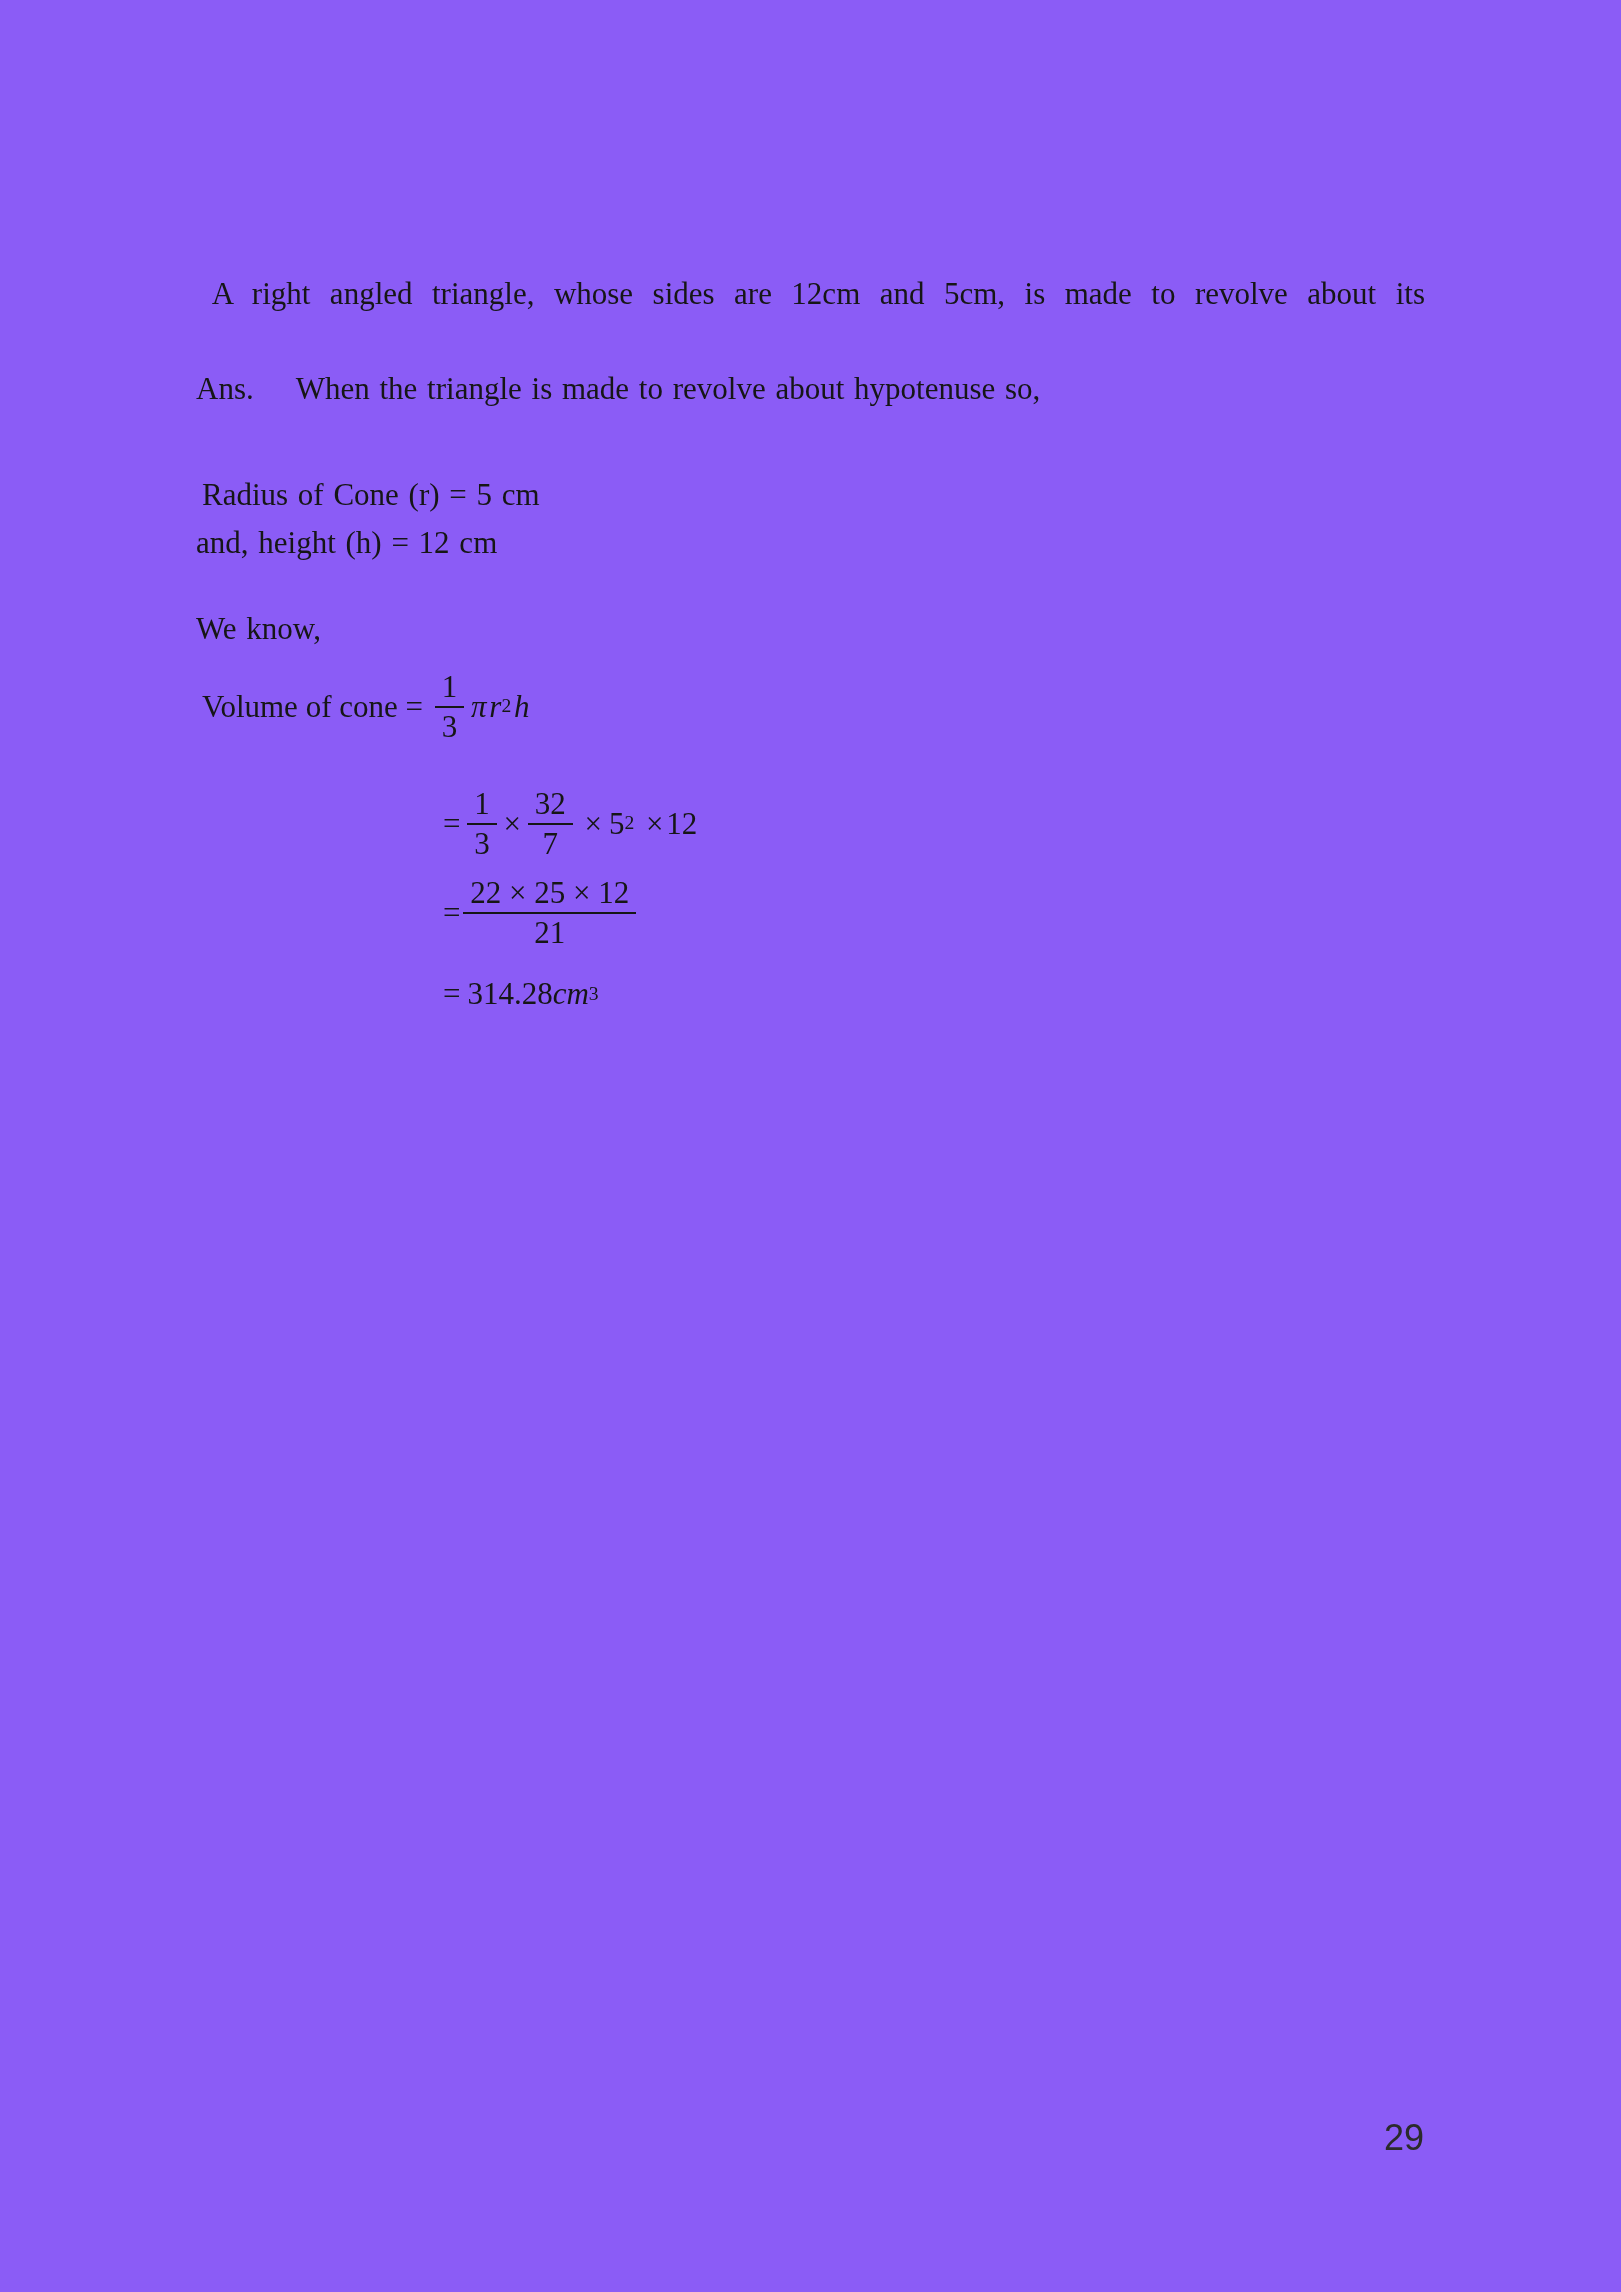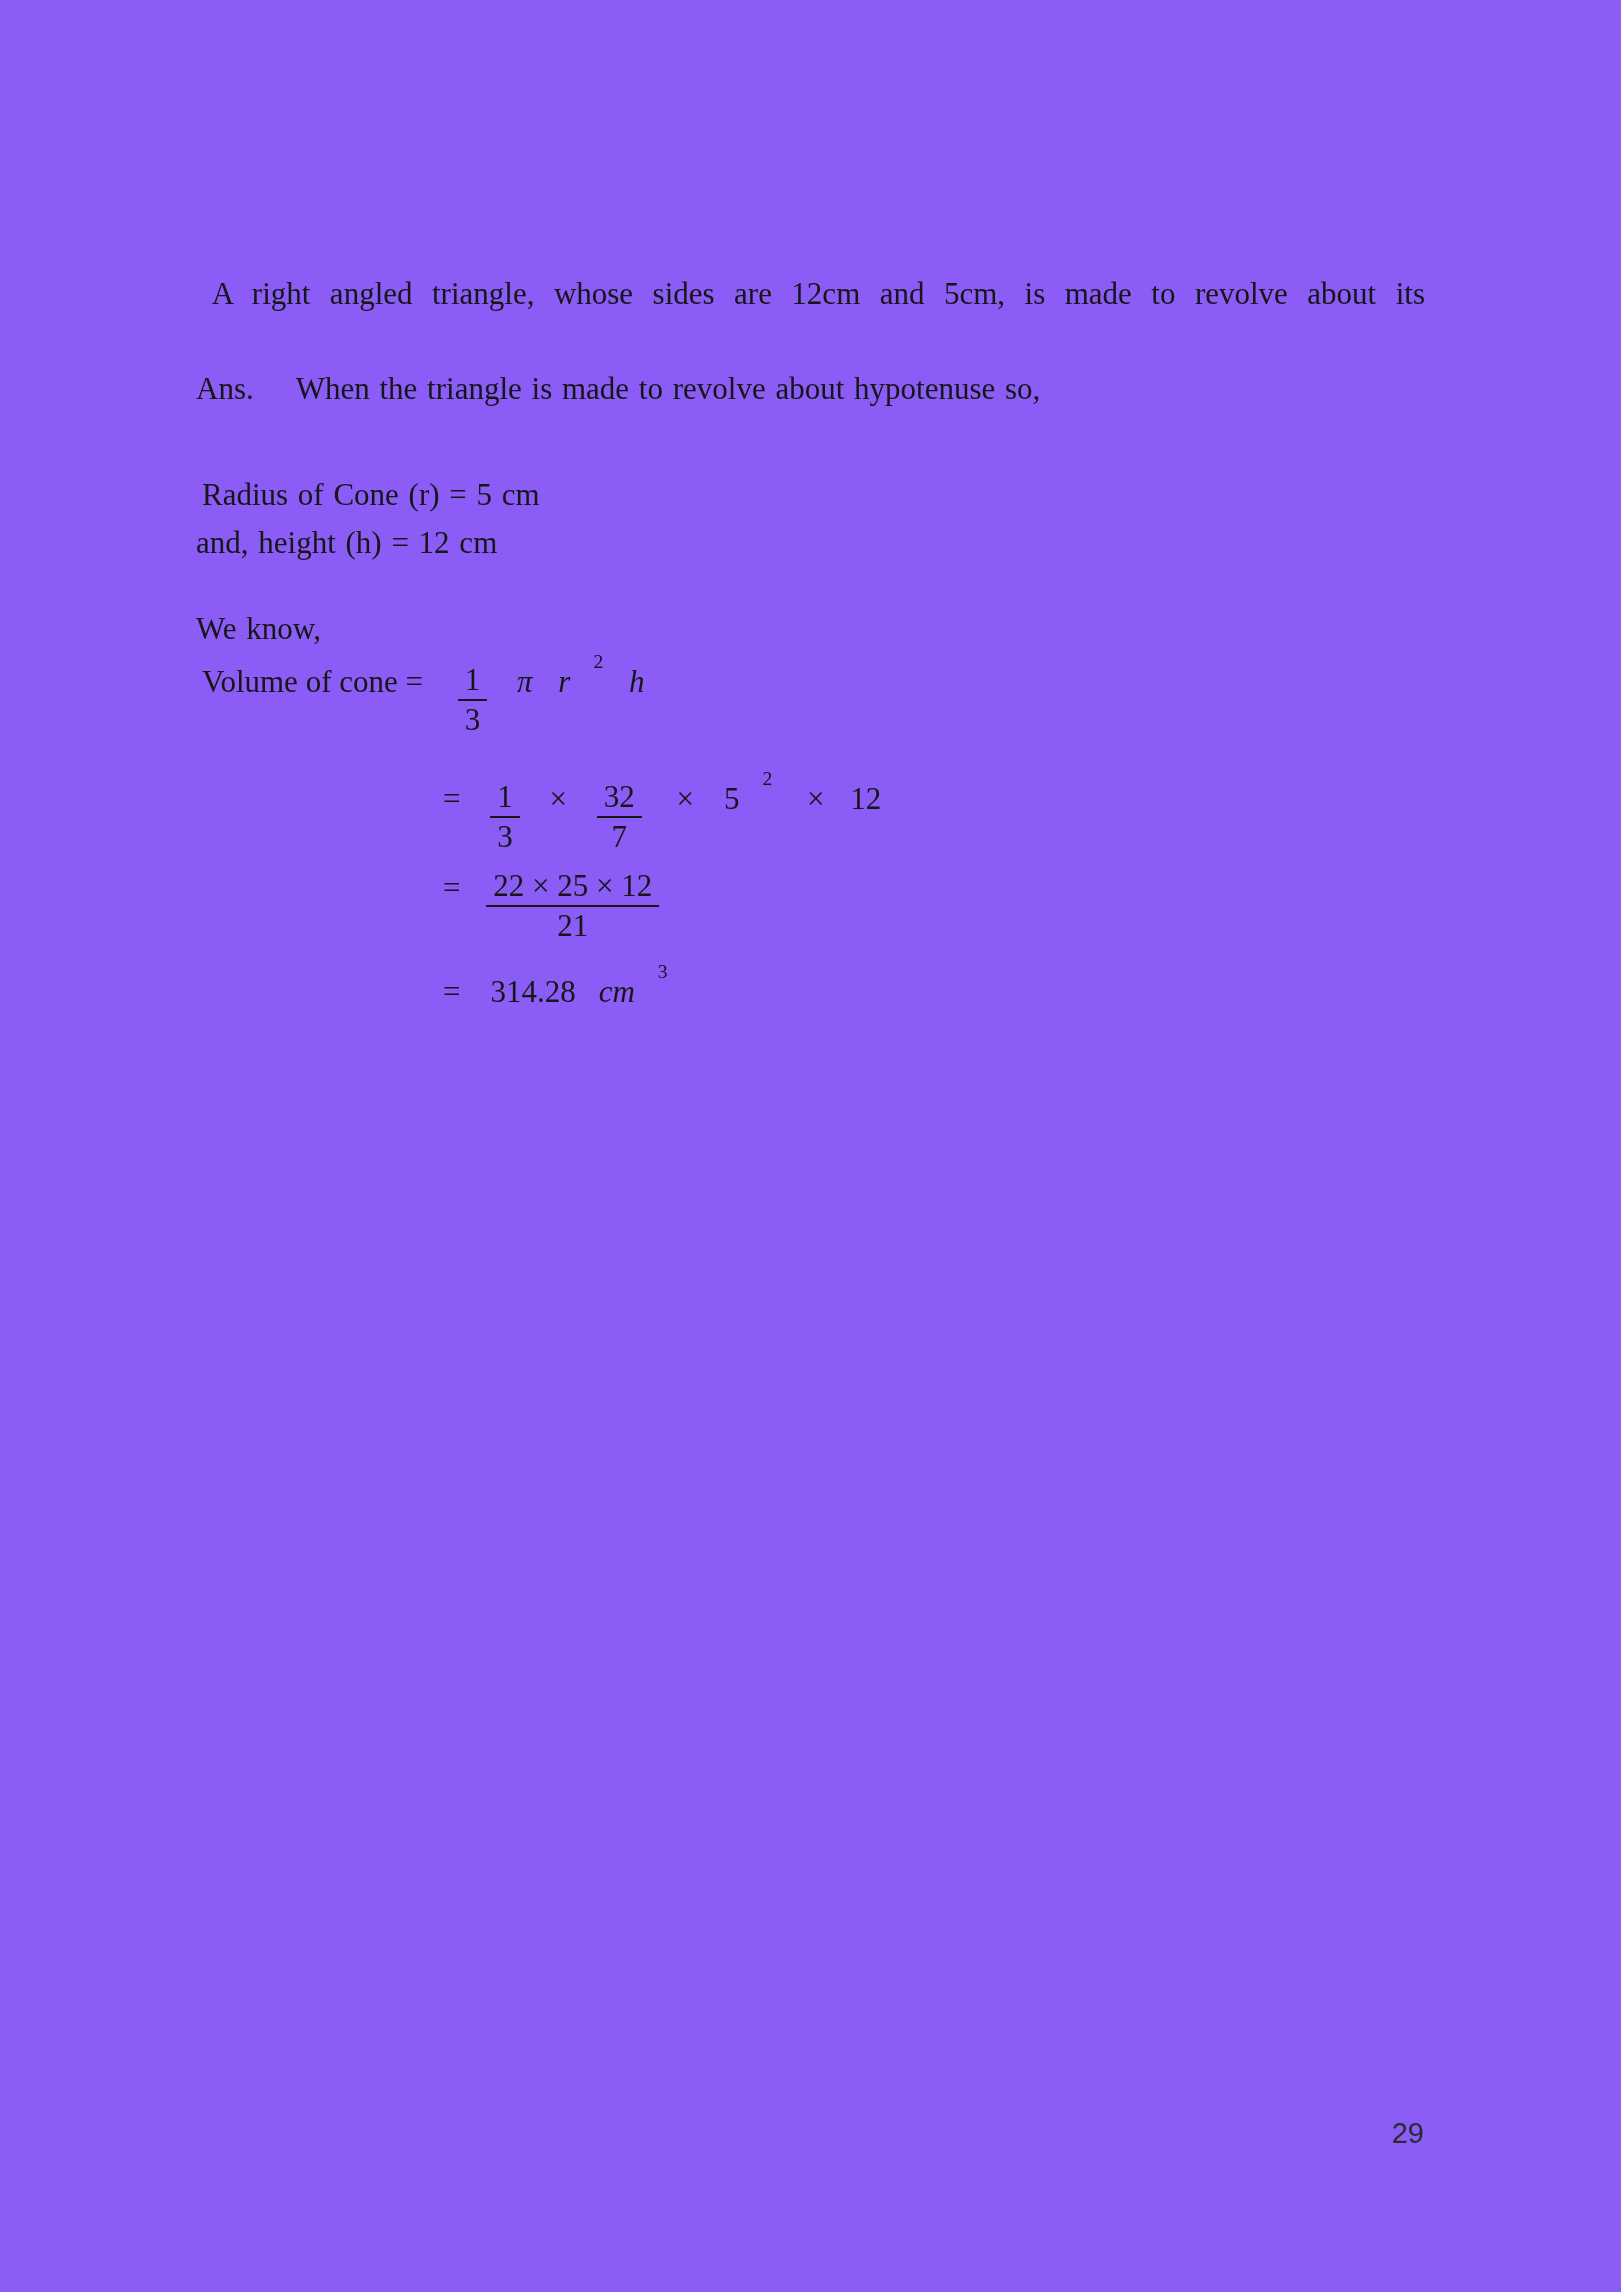--- a/index.html
+++ b/index.html
@@ -32,24 +32,24 @@
   .ans-line  { left: 196px; top: 369px; }
   .ans-label { display: inline-block; margin-right: 42px; }
   .radius-line { left: 202px; top: 475px; }
   .height-line { left: 196px; top: 523px; }
   .weknow-line { left: 196px; top: 609px; }
   .therefore-line { left: 196px; top: 1034px; }
 
   .eqrow {
     position: absolute;
     display: flex;
+    align-items: center;
     font-size: 31px;
     line-height: 39px;
     white-space: nowrap;
-    gap: 23px;
   }
   .eq-formula { left: 202px; top: 662px; height: 88px; }
   .eq-step1   { left: 443px; top: 779px; height: 88px; }
   .eq-step2   { left: 443px; top: 868px; height: 88px; }
   .eq-step3   { left: 443px; top: 972px; height: 43px; }
 
   .frac {
     display: inline-block;
     text-align: center;
     line-height: 35px;
@@ -72,21 +72,21 @@
   .gap-l-md { margin-left: 11.8px; }
   .gap-l-xs { margin-left: 2.9px; }
 
   .page-number {
     position: absolute;
     left: 196px;
     top: 2117px;
     width: 1228px;
     text-align: right;
     font-family: "Liberation Sans", sans-serif;
-    font-size: 29px;
+    font-size: 36px;
     color: #2b2b2b;
   }
 </style>
 </head>
 <body>
 
 <div class="page">
 
   <div class="para q-block">
     <span class="q-line1">A right angled triangle, whose sides are 12cm and 5cm, is made to revolve about its</span>

